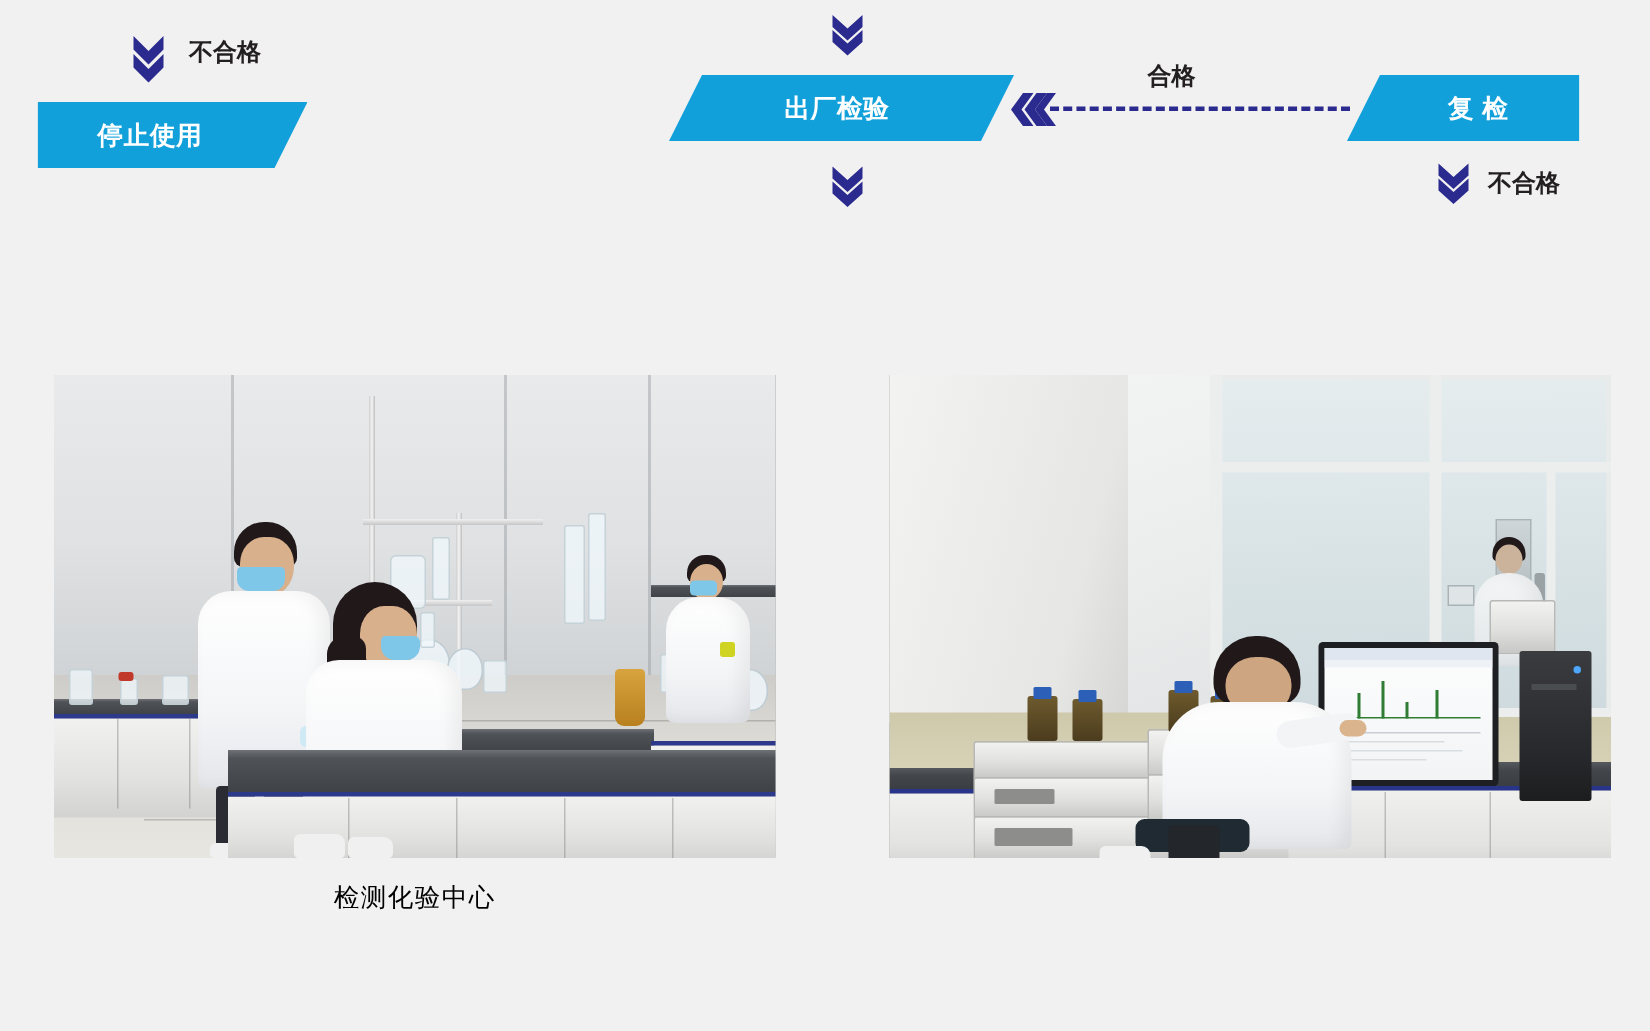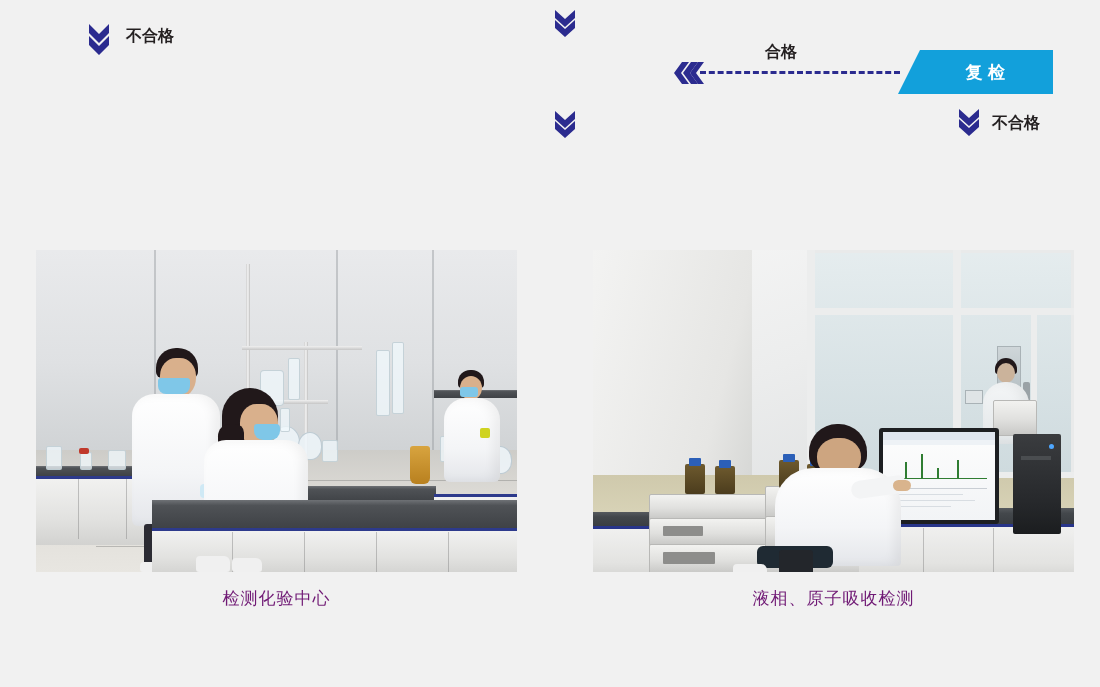--- a/index.html
+++ b/index.html
@@ -94,21 +94,21 @@
     height: 322px;
     overflow: hidden;
     position: relative;
     background: #9a9a9a;
   }
   .photo-caption {
     width: 481px;
     text-align: center;
     margin-top: 17px;
     font-size: 17px;
-    color: #701a75;
+    color: #000000;
     letter-spacing: 1px;
     line-height: 1.2;
   }
   #photo-card-left  { left: 36px; }
   #photo-card-right { left: 593px; }
 
   
   .scene { position: absolute; inset: 0; }
 
   
@@ -271,28 +271,34 @@
 
   <span class="chev-group" style="left:86px; top:22px;">
     <svg width="26" height="34" viewBox="0 0 26 34">
       <polygon points="3,2 13,12 23,2 23,11 13,21 3,11" fill="#2b2b8f"></polygon>
       <polygon points="3,14 13,24 23,14 23,23 13,33 3,23" fill="#2b2b8f"></polygon>
     </svg>
   </span>
 
   <span class="flow-text" style="left:126px; top:28px;">不合格</span>
 
+  <div class="flow-node shape-right-slant" style="left:25px; top:68px; width:180px; height:44px; padding-left:40px;">
+    <span class="node-label">停止使用</span>
+  </div>
 
   <span class="chev-group" style="left:552px; top:9px;">
     <svg width="26" height="30" viewBox="0 0 26 30">
       <polygon points="3,1 13,10 23,1 23,9 13,18 3,9" fill="#2b2b8f"></polygon>
       <polygon points="3,11 13,20 23,11 23,19 13,28 3,19" fill="#2b2b8f"></polygon>
     </svg>
   </span>
 
+  <div class="flow-node shape-both-slant" style="left:446px; top:50px; width:230px; height:44px; justify-content:center;">
+    <span class="node-label" style="position:relative; left:-3px;">出厂检验</span>
+  </div>
 
   <span class="chev-group" style="left:552px; top:110px;">
     <svg width="26" height="30" viewBox="0 0 26 30">
       <polygon points="3,1 13,10 23,1 23,9 13,18 3,9" fill="#2b2b8f"></polygon>
       <polygon points="3,11 13,20 23,11 23,19 13,28 3,19" fill="#2b2b8f"></polygon>
     </svg>
   </span>
 
 
   <span class="flow-text" style="left:765px; top:44px;">合格</span>
@@ -498,16 +504,15 @@
         <div style="position:absolute; left:300px; top:230px; width:18px; height:11px; background:#d9b48d; border-radius:6px;"></div>
 
         <div class="r-chair-seat" style="left:164px; top:296px; width:76px; height:22px;"></div>
         <div class="r-chair-post" style="left:196px; top:316px; width:9px; height:30px;"></div>
 
         <div class="p-pants" style="left:186px; top:300px; width:34px; height:42px; background:#23262b;"></div>
         <div class="p-shoe" style="left:140px; top:314px; width:34px; height:14px;"></div>
 
       </div>
     </div>
-    <div class="photo-caption">液相、原子吸收检测</div>
   </div>
 
 </div>
 
 </body></html>

